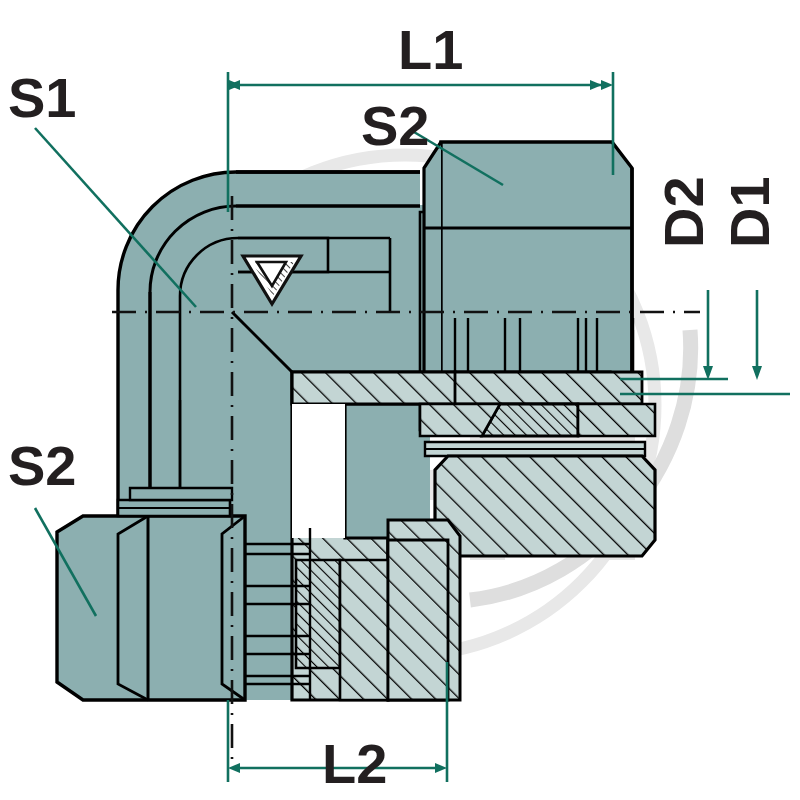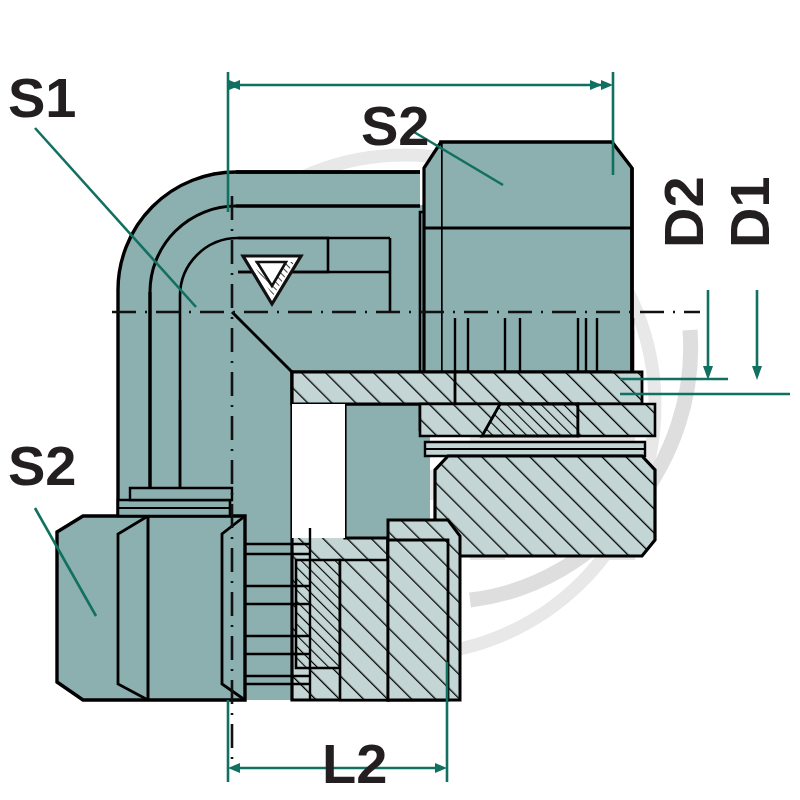--- a/index.html
+++ b/index.html
@@ -293,20 +293,21 @@
 
     </g>
   </svg>
 
   <div class="dim-label" style="left:8px; top:70px; font-size:56px;">S1</div>
 
   <div class="dim-label" style="left:361px; top:98px; font-size:56px;">S2</div>
 
   <div class="dim-label" style="left:8px; top:438px; font-size:56px;">S2</div>
 
+  <div class="dim-label" style="left:398px; top:22px; font-size:56px;">L1</div>
 
   <div class="dim-label" style="left:322px; top:708px; font-size:56px;margin-top:28px;">L2</div>
 
   <div class="dim-label" style="left:656px; top:248px; font-size:56px; transform:rotate(-90deg); transform-origin:left top;">D2</div>
 
   <div class="dim-label" style="left:722px; top:248px; font-size:56px; transform:rotate(-90deg); transform-origin:left top;">D1</div>
 
 </div>
 
 </body></html>

